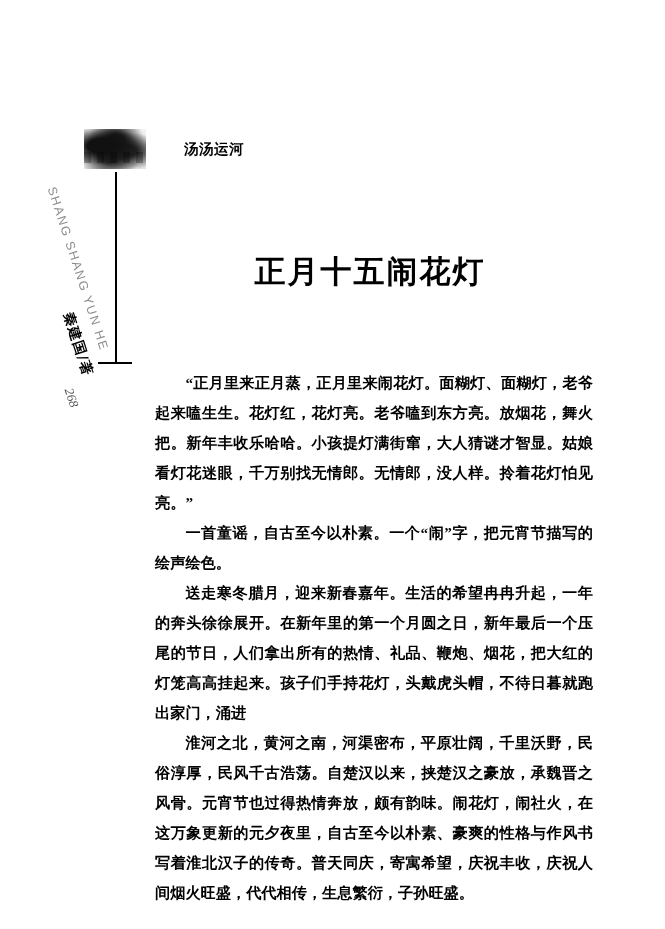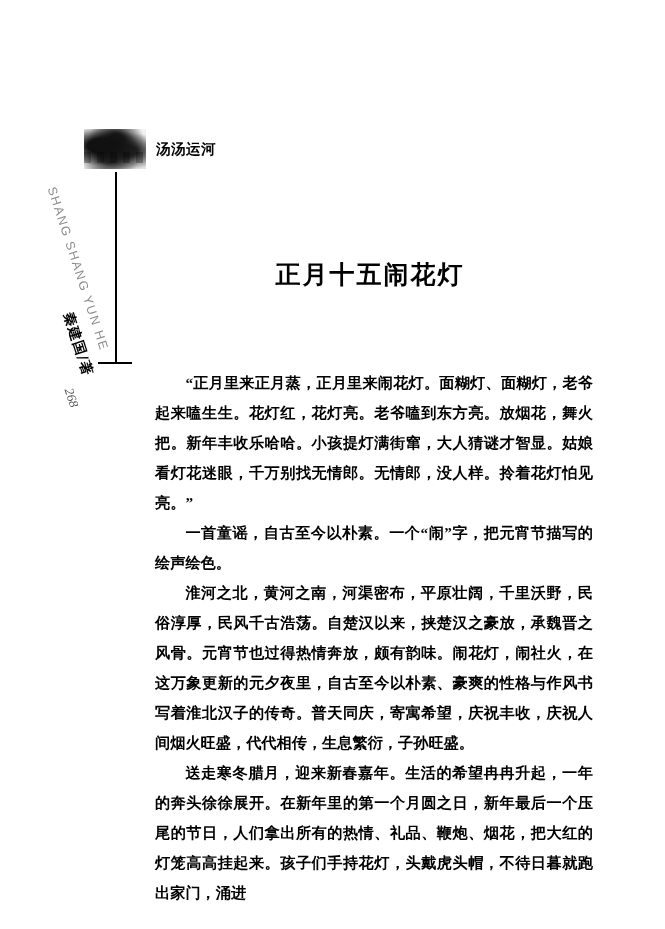--- a/index.html
+++ b/index.html
@@ -25,20 +25,21 @@
 
   
   .running-head {
     position: absolute;
     left: 84px;
     top: 128px;
     width: 220px;
     height: 42px;
     display: flex;
     align-items: center;
+    gap: 28px;
   }
   .head-ornament {
     width: 62px;
     height: 40px;
     flex: 0 0 62px;
     position: relative;
     background:
       radial-gradient(ellipse at 28% 42%, #111 0 22%, rgba(20,20,20,0) 60%),
       radial-gradient(ellipse at 52% 30%, #1a1a1a 0 18%, rgba(20,20,20,0) 62%),
       radial-gradient(ellipse at 70% 55%, #222 0 16%, rgba(20,20,20,0) 60%),
@@ -119,26 +120,26 @@
     font-size: 13px;
     color: #555;
     transform: rotate(72deg);
     transform-origin: left top;
   }
 
   
   .chapter-title {
     position: absolute;
     left: 155px;
-    top: 258px;
+    top: 251px;
     width: 430px;
     text-align: center;
     font-family: "DejaVu Sans", sans-serif;
     font-weight: bold;
-    font-size: 25px;
+    font-size: 31px;
     letter-spacing: 2px;
   }
 
   
   .body-text {
     position: absolute;
     left: 155px;
     top: 368px;
     width: 438px;
     font-size: 15.2px;
@@ -167,17 +168,17 @@
 
   <div class="pinyin">SHANG SHANG YUN HE</div>
   <div class="author">秦建国/著</div>
   <div class="folio">268</div>
 
   <div class="chapter-title">正月十五闹花灯</div>
 
   <div class="body-text">
     <p>“正月里来正月蒸，正月里来闹花灯。面糊灯、面糊灯，老爷起来嗑生生。花灯红，花灯亮。老爷嗑到东方亮。放烟花，舞火把。新年丰收乐哈哈。小孩提灯满街窜，大人猜谜才智显。姑娘看灯花迷眼，千万别找无情郎。无情郎，没人样。拎着花灯怕见亮。”</p>
     <p>一首童谣，自古至今以朴素。一个“闹”字，把元宵节描写的绘声绘色。</p>
+    <p>送走寒冬腊月，迎来新春嘉年。生活的希望冉冉升起，一年的奔头徐徐展开。在新年里的第一个月圆之日，新年最后一个压尾的节日，人们拿出所有的热情、礼品、鞭炮、烟花，把大红的灯笼高高挂起来。孩子们手持花灯，头戴虎头帽，不待日暮就跑出家门，涌进</p>
     <p>淮河之北，黄河之南，河渠密布，平原壮阔，千里沃野，民俗淳厚，民风千古浩荡。自楚汉以来，挟楚汉之豪放，承魏晋之风骨。元宵节也过得热情奔放，颇有韵味。闹花灯，闹社火，在这万象更新的元夕夜里，自古至今以朴素、豪爽的性格与作风书写着淮北汉子的传奇。普天同庆，寄寓希望，庆祝丰收，庆祝人间烟火旺盛，代代相传，生息繁衍，子孙旺盛。</p>
-    <p>送走寒冬腊月，迎来新春嘉年。生活的希望冉冉升起，一年的奔头徐徐展开。在新年里的第一个月圆之日，新年最后一个压尾的节日，人们拿出所有的热情、礼品、鞭炮、烟花，把大红的灯笼高高挂起来。孩子们手持花灯，头戴虎头帽，不待日暮就跑出家门，涌进</p>
   </div>
 
 </div>
 
 </body></html>

